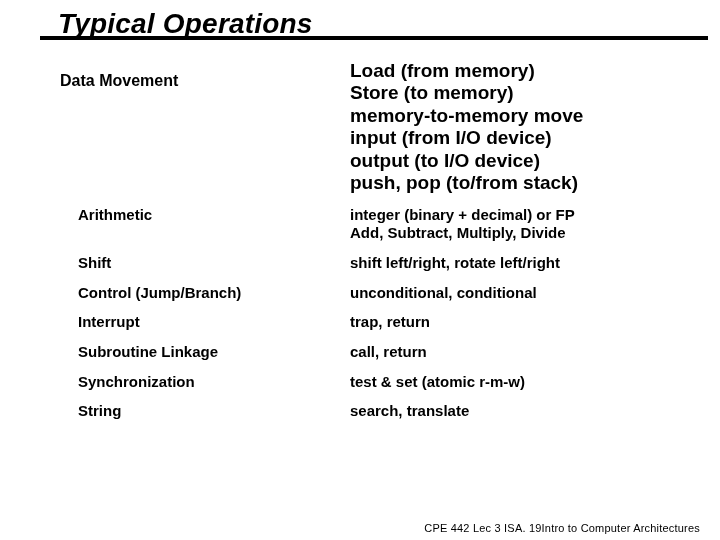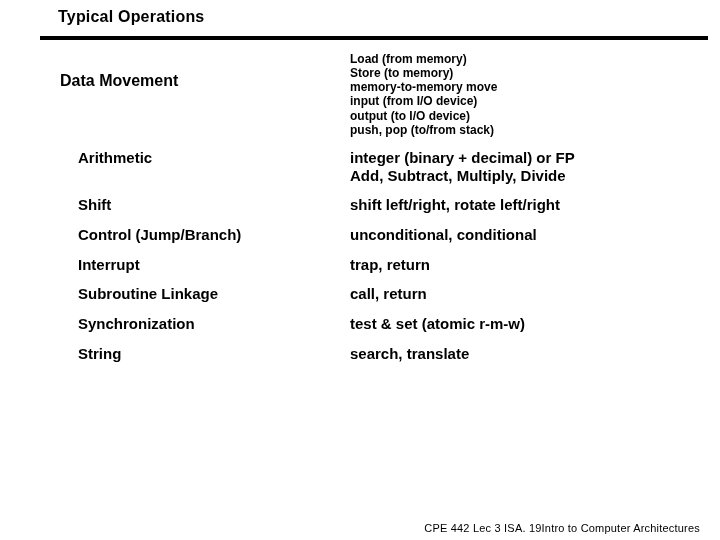--- a/index.html
+++ b/index.html
@@ -18,23 +18,24 @@
     height: 540px;
     box-sizing: border-box;
   }
   .title-wrap {
     position: absolute;
     left: 58px;
     top: 8px;
     right: 40px;
   }
   .title {
-    font-size: 16px;
+    font-size: 28px;
     font-weight: bold;
     letter-spacing: 0.2px;
+    font-style: italic;
   }
   .rule {
     position: absolute;
     left: 40px;
     right: 12px;
     top: 36px;
     height: 4px;
     background: #000;
   }
   .content {
@@ -58,21 +59,21 @@
     box-sizing: border-box;
   }
   .row .det {
     flex: 1;
     font-weight: bold;
     font-size: 15px;
     line-height: 1.18;
   }
   .det .line { display: block; }
   .row-top .cat { font-size: 16px; margin-top: 20px; }
-  .row-top .det { font-size: 12px; }
+  .row-top .det { font-size: 19px; margin-top: 8px; }
   .cat-indent { padding-left: 18px; }
   .footer {
     position: absolute;
     left: 20px;
     right: 20px;
     bottom: 6px;
     display: flex;
     justify-content: flex-end;
     font-size: 11px;
     letter-spacing: 0.2px;

